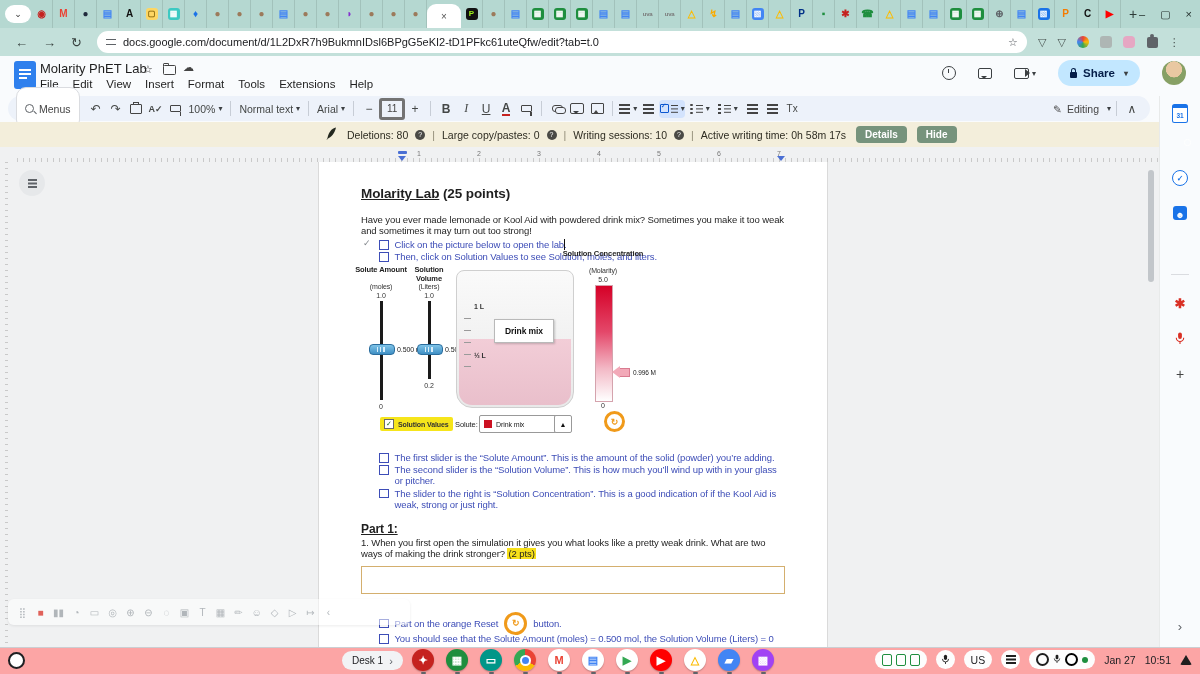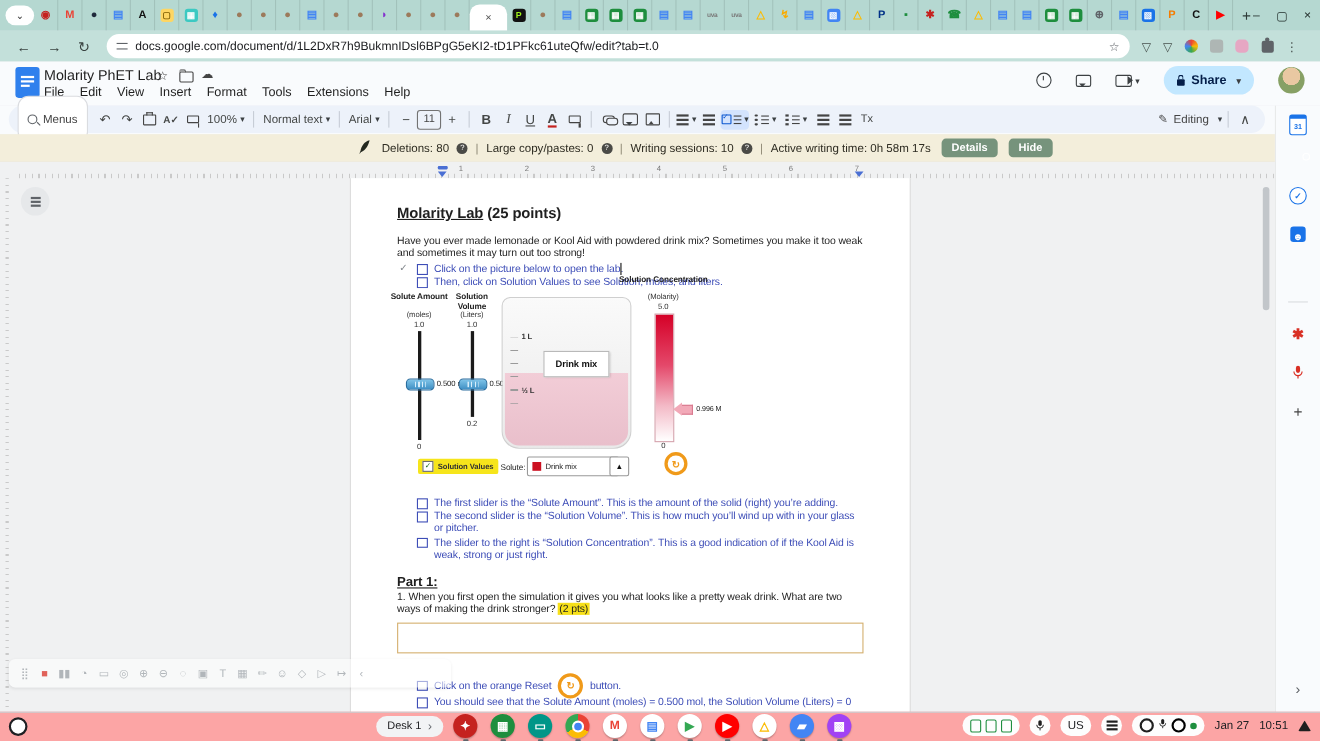--- a/index.html
+++ b/index.html
@@ -59,21 +59,21 @@
 
   
   #toolbar-row{position:absolute;top:96px;left:0;width:1160px;height:26px;background:#f9fbfd}
   #toolbar{position:absolute;left:8px;right:10px;top:0;height:25px;background:#edf2fa;border-radius:13px;display:flex;align-items:center;padding:0 8px}
   .tbi{min-width:18px;height:18px;display:flex;align-items:center;justify-content:center;color:#444746;font-size:12px;margin:0 1px;flex:0 0 auto}
   .tdiv{width:1px;height:15px;background:#c7cdd6;margin:0 5px;flex:0 0 auto}
   #menus-pill{height:19px;background:#fff;border:1px solid #dadce0;border-radius:10px;display:flex;align-items:center;gap:5px;padding:11px 8px;font-size:10.5px;color:#444;margin-right:6px}
   .mag{width:7px;height:7px;border:1.4px solid #5f6368;border-radius:50%;position:relative;display:inline-block}
   .mag::after{content:"";position:absolute;width:4px;height:1.4px;background:#5f6368;transform:rotate(45deg);right:-3.5px;bottom:-1px}
   .tb-label{font-size:10.5px;color:#444746;display:flex;align-items:center;gap:0;margin:0 3px;flex:0 0 auto}
-  .sizebox{width:20px;height:16px;border:1px solid #737373;border-radius:3px;display:flex;align-items:center;justify-content:center;font-size:10px;color:#444}
+  .sizebox{width:20px;height:16px;border:3px solid #737373;border-radius:3px;display:flex;align-items:center;justify-content:center;font-size:10px;color:#444}
   .bold{font-weight:bold}.ital{font-style:italic;font-family:"Liberation Serif",serif}.und{text-decoration:underline}
   .acolor{font-weight:bold;border-bottom:2.5px solid #c5221f;line-height:1;padding-bottom:0}
   .ic-print{width:10px;height:8px;border:1.3px solid #444;border-radius:1px;position:relative}
   .ic-print::before{content:"";position:absolute;left:2px;top:-3px;width:4.5px;height:2px;border:1.3px solid #444;border-bottom:none}
   .ic-paint{width:9px;height:5px;border:1.3px solid #444;border-radius:1px;position:relative}
   .ic-paint::after{content:"";position:absolute;right:-1px;bottom:-5px;width:1.4px;height:4px;background:#444}
   .spell{font-size:9px;font-weight:bold}
   .bars{width:11px;height:1.6px;background:#444;box-shadow:0 4px 0 #444,0 8px 0 #444;margin-top:-7px}
   .bars.short{box-shadow:0 4px 0 #444,0 8px 0 #444;width:11px}
   .chk-ic{width:7px;height:7px;border:1.3px solid #0b57d0;border-radius:1px;position:relative;margin-right:2px}
@@ -617,38 +617,38 @@
             <span class="sw"></span>
             <span class="dv">Drink mix</span>
           </div>
         <div id="dd-btn">▲</div>
         <div id="sim-reset">↻</div>
       </div>
 
       <div id="checklist-sliders" class="chklist">
           <div class="citem">
             <span class="cbox"></span>
-            <span class="ctext">The first slider is the “Solute Amount”. This is the amount of the solid (right) you’re adding.</span>
+            <span class="ctext">The first slider is the “Solute Amount”. This is the amount of the solid (powder) you’re adding.</span>
           </div>
           <div class="citem">
             <span class="cbox"></span>
             <span class="ctext">The second slider is the “Solution Volume”. This is how much you’ll wind up with in your glass or pitcher.</span>
           </div>
           <div class="citem">
             <span class="cbox"></span>
             <span class="ctext">The slider to the right is “Solution Concentration”. This is a good indication of if the Kool Aid is weak, strong or just right.</span>
           </div>
         </div>
       <div id="part1">Part 1:</div>
       <div id="q1"><span>1. When you first open the simulation it gives you what looks like a pretty weak drink. What are two ways of making the drink stronger? </span><span class="hl">(2 pts)</span></div>
       <div id="answer-box"></div>
 
       <div id="reset-row" class="chkrow">
         <span class="cbox"></span>
-        <span>Click on the orange Reset</span>
+        <span>Part on the orange Reset</span>
         <span class="reset-ic">↻</span>
         <span>button.</span>
       </div>
       <div id="final-row" class="chkrow">
         <span class="cbox"></span>
         <span>You should see that the Solute Amount (moles) = 0.500 mol, the Solution Volume (Liters) = 0</span>
       </div>
     </div>
 
     <div id="ghostbar">

